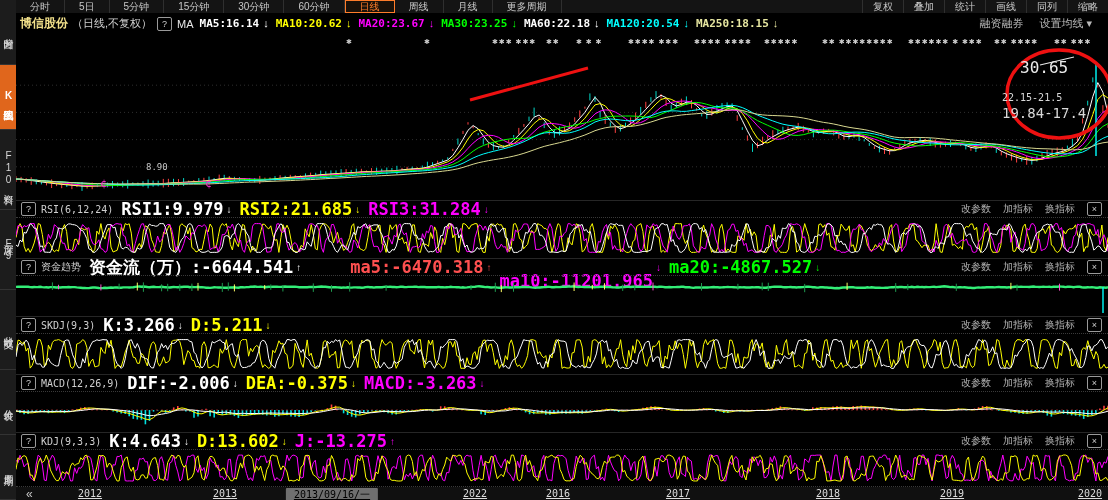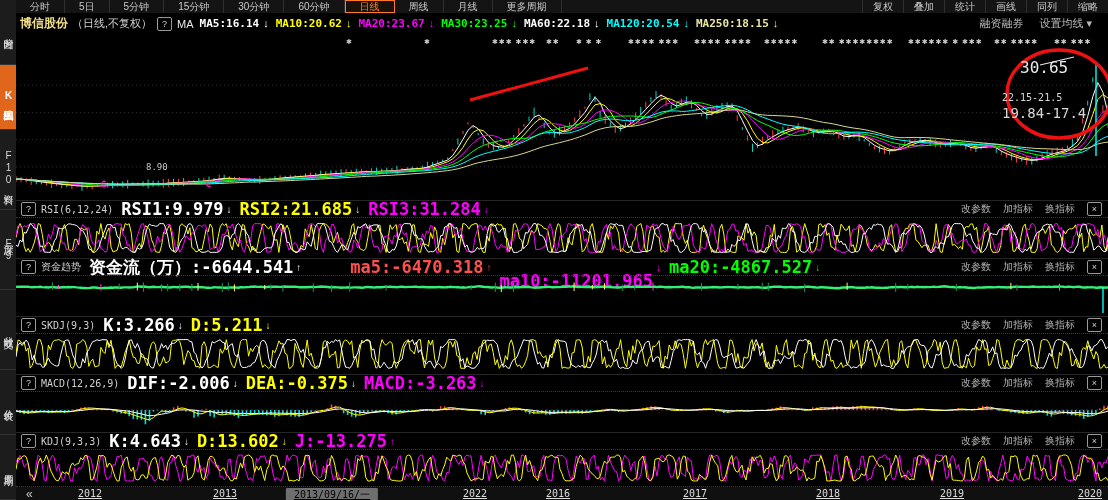--- a/index.html
+++ b/index.html
@@ -347,21 +347,21 @@
       <span class="chart-label" style="left: 189px; top: 143px; color: rgb(255, 42, 212); font-size: 11px;">¢</span>
     </div>
 
   <div id="xaxis">
     <span id="back-icon">«</span>
   <span class="tick" style="left: 74px;">2012</span>
       <span class="tick" style="left: 209px;">2013</span>
       <span class="tick boxed" style="left: 316px;">2013/09/16/一</span>
       <span class="tick" style="left: 459px;">2022</span>
       <span class="tick" style="left: 542px;">2016</span>
-      <span class="tick" style="left: 679px;">2017</span>
+      <span class="tick" style="left: 662px;">2017</span>
       <span class="tick" style="left: 812px;">2018</span>
       <span class="tick" style="left: 936px;">2019</span>
       <span class="tick" style="left: 1074px;">2020</span>
     </div>
 <div class="panel" style="top: 200px; height: 58px;">
       <div class="phead">
         <span class="help-box">?</span>
         <span class="pname">RSI(6,12,24)</span>
         <span class="pval" style="color: rgb(255, 255, 255);">RSI1:9.979</span>
         <span class="parrow" style="color: rgb(255, 255, 255);">↓</span>

